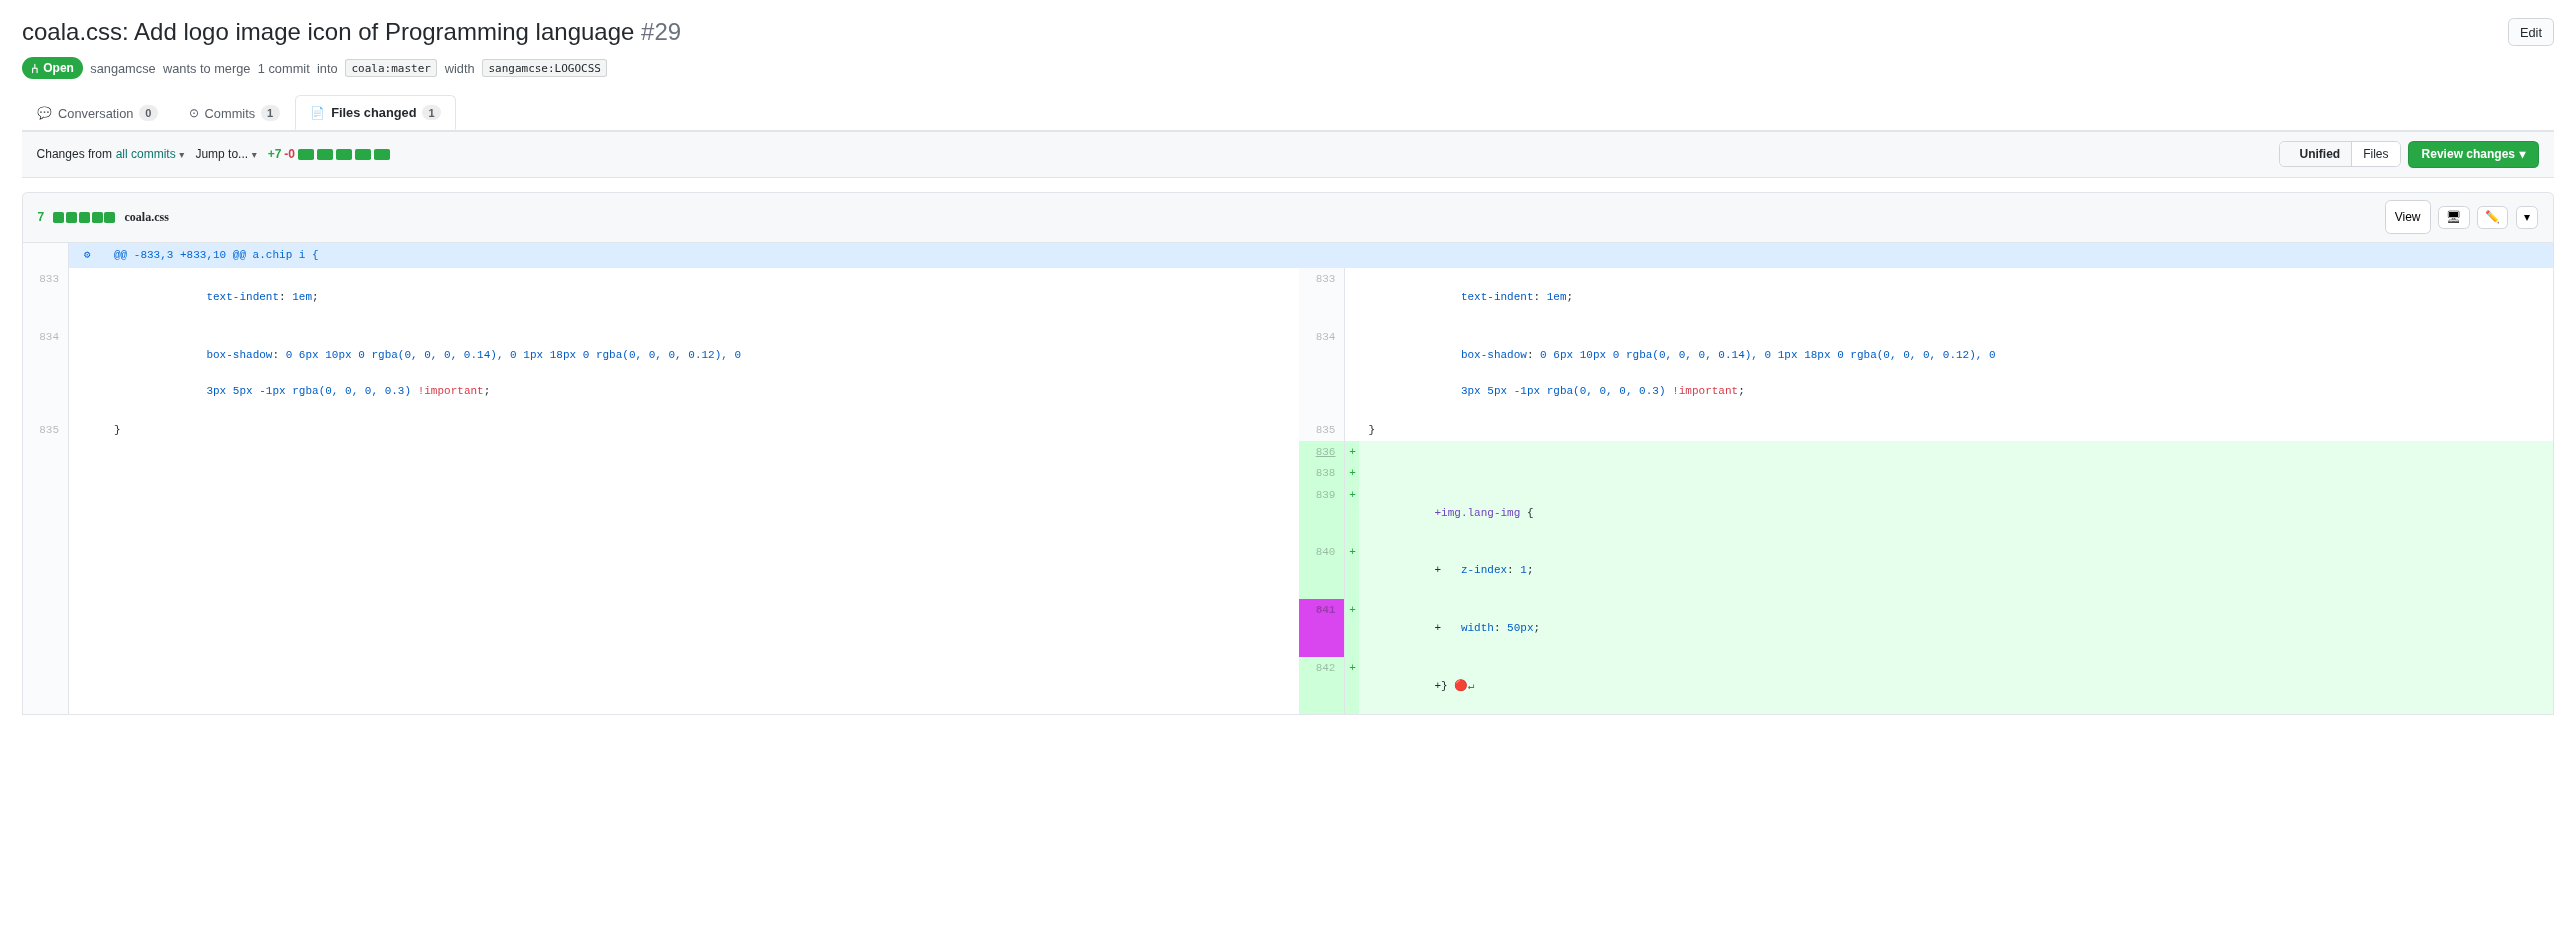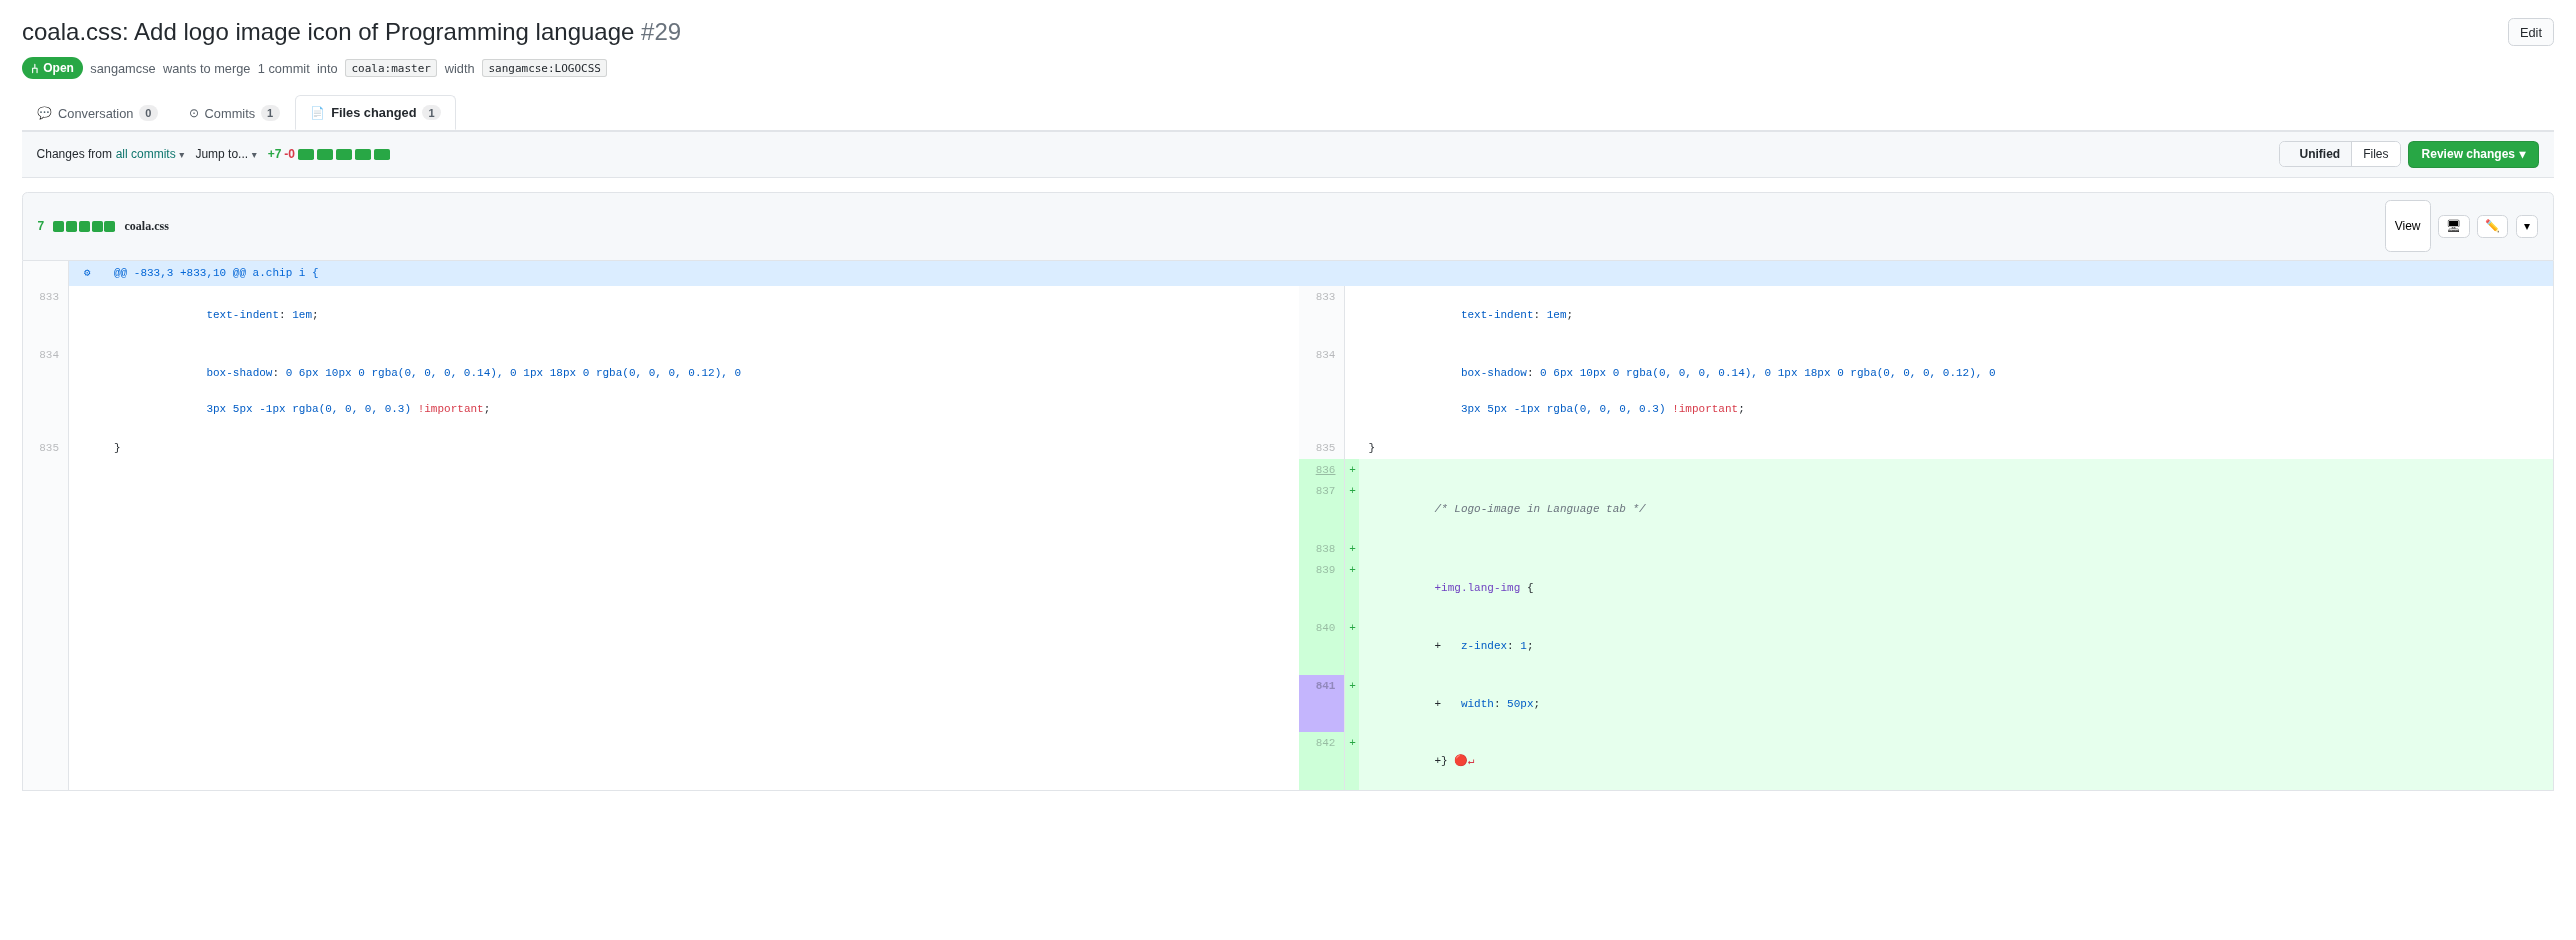--- a/index.html
+++ b/index.html
@@ -243,21 +243,21 @@
       color: #24292e;
     }
     .file-actions {
       display: flex;
       align-items: center;
       gap: 7.3px;
     }
     .view-file-btn {
       border: 0.9px solid #d1d5da;
       background: #fff;
-      padding: 18px 9px;
+      padding: 9px 9px;
       border-radius: 5.5px;
       font-size: 12px;
       cursor: pointer;
     }
     .icon-btn {
       border: 0.9px solid #d1d5da;
       background: #fff;
       padding: 3.7px 7.3px;
       border-radius: 5.5px;
       cursor: pointer;
@@ -483,30 +483,20 @@
 
       <tr class="line-added">
         <td class="line-num" style="background:#fafbfc;"></td>
         <td class="plus-minus" style="background:#fff;"></td>
         <td class="line-content split-left" style="background:#fff;"></td>
         <td class="line-num" style="background:#cdffd8;text-decoration:underline;">836</td>
         <td class="plus-minus" style="background:#cdffd8; color:#28a745;">+</td>
         <td class="line-content split-right" style="background:#e6ffed;"></td>
       </tr>
 
-      <tr class="line-added">
-        <td class="line-num" style="background:#fafbfc;"></td>
-        <td class="plus-minus" style="background:#fff;"></td>
-        <td class="line-content split-left" style="background:#fff;"></td>
-        <td class="line-num" style="background:#cdffd8;">837</td>
-        <td class="plus-minus" style="background:#cdffd8; color:#28a745;">+</td>
-        <td class="line-content split-right" style="background:#e6ffed;">
-          <span class="comment">/* Logo-image in Language tab */</span>
-        </td>
-      </tr>
 
       <tr class="line-added">
         <td class="line-num" style="background:#fafbfc;"></td>
         <td class="plus-minus" style="background:#fff;"></td>
         <td class="line-content split-left" style="background:#fff;"></td>
         <td class="line-num" style="background:#cdffd8;">838</td>
         <td class="plus-minus" style="background:#cdffd8; color:#28a745;">+</td>
         <td class="line-content split-right" style="background:#e6ffed;"></td>
       </tr>
 
@@ -529,21 +519,21 @@
         <td class="plus-minus" style="background:#cdffd8; color:#28a745;">+</td>
         <td class="line-content split-right" style="background:#e6ffed;">
           + &nbsp;&nbsp;<span class="property">z-index</span>: <span class="value">1</span>;
         </td>
       </tr>
 
       <tr class="line-added">
         <td class="line-num" style="background:#fafbfc;"></td>
         <td class="plus-minus" style="background:#fff;"></td>
         <td class="line-content split-left" style="background:#fff;"></td>
-        <td class="line-num" style="background:#c4b5fd;font-weight:bold;">841</td>
+        <td class="line-num" style="background:#d946ef;font-weight:bold;">841</td>
         <td class="plus-minus" style="background:#cdffd8; color:#28a745;">+</td>
         <td class="line-content split-right" style="background:#e6ffed;">
           + &nbsp;&nbsp;<span class="property">width</span>: <span class="value">50px</span>;
         </td>
       </tr>
 
       <tr class="line-added">
         <td class="line-num" style="background:#fafbfc;"></td>
         <td class="plus-minus" style="background:#fff;"></td>
         <td class="line-content split-left" style="background:#fff;"></td>

